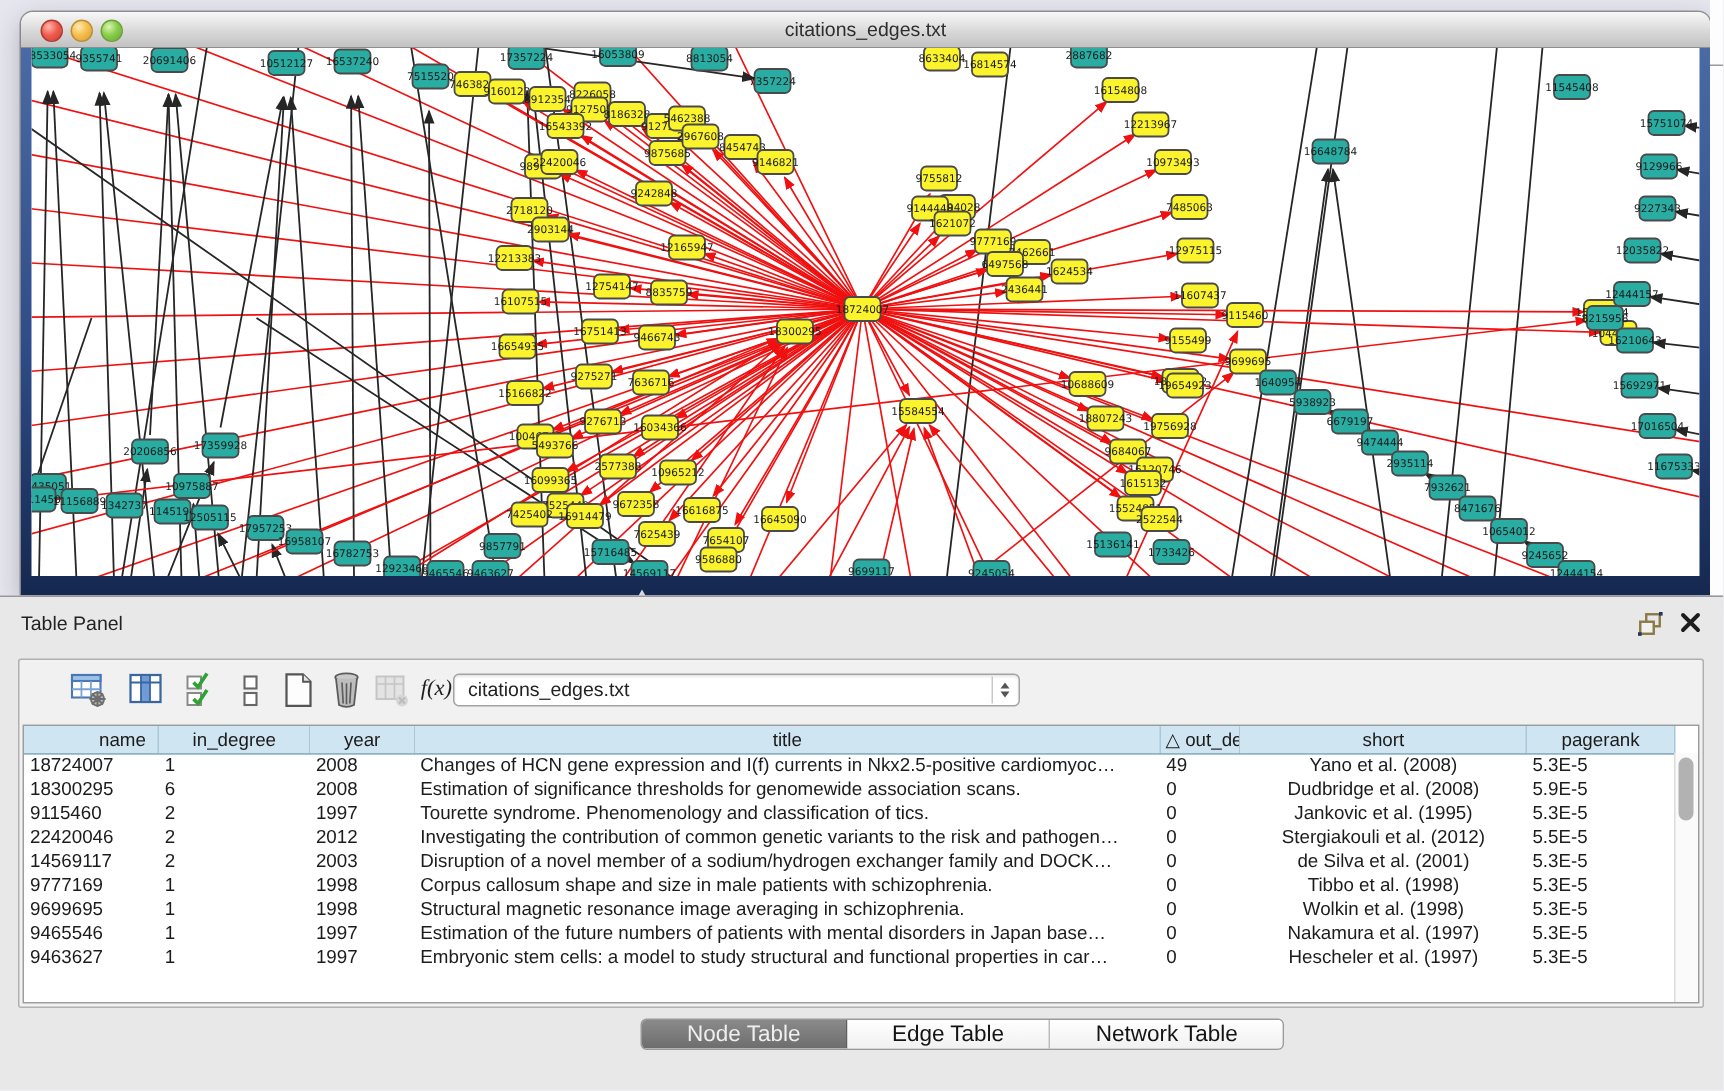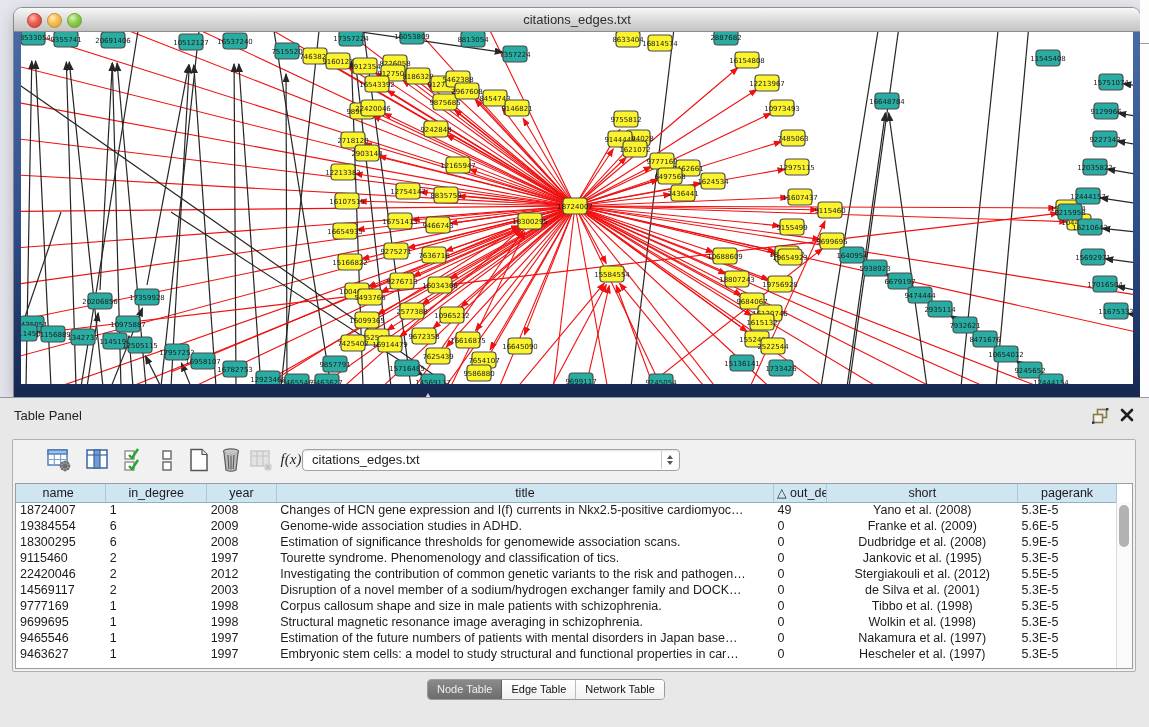--- a/index.html
+++ b/index.html
@@ -38,30 +38,30 @@
     box-shadow:inset 0 1px 2px rgba(0,0,0,.12);}
   .combo .stepper{position:absolute;right:1px;top:1px;bottom:1px;width:16px;border-left:1px solid #c9c9c9;
     display:flex;flex-direction:column;align-items:center;justify-content:center;gap:2px;}
   .arr-up{width:0;height:0;border-left:3.5px solid transparent;border-right:3.5px solid transparent;border-bottom:4px solid #555;}
   .arr-dn{width:0;height:0;border-left:3.5px solid transparent;border-right:3.5px solid transparent;border-top:4px solid #555;}
 
   .table-wrap{position:absolute;left:2px;top:43px;width:1118px;height:186px;background:#fff;border:1px solid #9c9c9c;box-sizing:border-box;overflow:hidden;}
   table.data{border-collapse:collapse;table-layout:fixed;width:1101px;font-size:12.5px;color:#1c1c1c;}
   table.data th{height:18px;background:#cfe5f2;border-right:1px solid #a9c9da;border-bottom:1px solid #8fb2c3;
     font-weight:normal;font-size:12.5px;color:#1b1b1b;text-align:center;overflow:hidden;white-space:nowrap;padding:0 3px;box-sizing:border-box;}
-  table.data th.h-name{text-align:center;padding-right:8px;}
+  table.data th.h-name{text-align:right;padding-right:8px;}
   table.data th.h-out{text-align:left;}
   table.data td{height:16px;padding:0 4px;overflow:hidden;white-space:nowrap;box-sizing:border-box;}
   td.al{text-align:left;} td.ac{text-align:center;}
   .c0{width:89px;} .c1{width:100px;} .c2{width:69px;} .c3{width:493px;} .c4{width:53px;} .c5{width:189px;} .c6{width:98px;}
   .vscroll{position:absolute;right:0;top:18px;bottom:0;width:15px;background:#fafafa;border-left:1px solid #dcdcdc;}
   .vthumb{position:absolute;left:2px;top:3px;width:10px;height:42px;background:#b2b2b2;border-radius:6px;}
 
   .tabs{position:absolute;left:427px;top:281px;height:19px;display:flex;border:1px solid #9a9a9a;border-radius:4px;overflow:hidden;background:#fdfdfd;}
-  .tab{padding:0 9px;font-size:11px;line-height:19px;color:#141414;background:linear-gradient(180deg,#ffffff,#f1f1f1);border-right:1px solid #bcbcbc;text-align:right;}
+  .tab{padding:0 30px;font-size:15px;line-height:19px;color:#141414;background:linear-gradient(180deg,#ffffff,#f1f1f1);border-right:1px solid #bcbcbc;text-align:right;}
   .tab:last-child{border-right:none;}
   .tab.active{background:linear-gradient(180deg,#8a8a8a,#6d6d6d);color:#efefef;border-right:1px solid #5f5f5f;}
   .statusbar{position:absolute;left:0;bottom:0;width:100%;height:27px;border-top:1px solid #c6c6ca;background:#e8e8e8;}
   .mem-label{position:absolute;right:34px;top:7px;font-size:11.5px;color:#333;}
   .mem-dot{position:absolute;right:13px;top:6px;width:13px;height:13px;border-radius:50%;
     background:radial-gradient(circle at 35% 30%,#b9f0a0,#4fc43c 55%,#2f9c26);border:1px solid #3a8f30;}
   .ficon{display:block;}
 </style>
 </head>
 <body>
@@ -920,29 +920,20 @@
               <tr>
                 <td class="al">18724007</td>
                 <td class="al">1</td>
                 <td class="al">2008</td>
                 <td class="al">Changes of HCN gene expression and I(f) currents in Nkx2.5-positive cardiomyoc…</td>
                 <td class="al">49</td>
                 <td class="ac">Yano et al. (2008)</td>
                 <td class="al">5.3E-5</td>
               </tr>
               <tr>
-                <td class="al">19384554</td>
-                <td class="al">6</td>
-                <td class="al">2009</td>
-                <td class="al">Genome-wide association studies in ADHD.</td>
-                <td class="al">0</td>
-                <td class="ac">Franke et al. (2009)</td>
-                <td class="al">5.6E-5</td>
-              </tr>
-              <tr>
                 <td class="al">18300295</td>
                 <td class="al">6</td>
                 <td class="al">2008</td>
                 <td class="al">Estimation of significance thresholds for genomewide association scans.</td>
                 <td class="al">0</td>
                 <td class="ac">Dudbridge et al. (2008)</td>
                 <td class="al">5.9E-5</td>
               </tr>
               <tr>
                 <td class="al">9115460</td>

